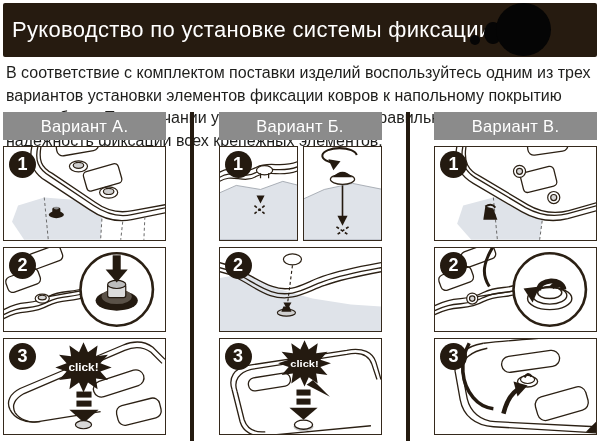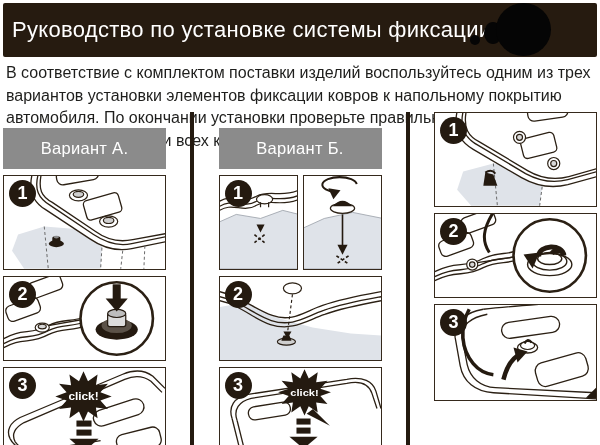--- a/index.html
+++ b/index.html
@@ -13,21 +13,21 @@
   .blob.big  { left:493px; top:0px;  width:55px; height:53px; }
   .blob.bump { left:481px; top:19px; width:18px; height:22px; }
   .blob.dot  { left:467px; top:32px; width:10px; height:10px; }
 
   
   .intro { position:absolute; left:6px; top:62px; width:589px; font-size:16px; line-height:1.42; color:#1e1e1c; }
 
   
   .cols { position:absolute; left:3px; top:112px; width:594px; display:flex; justify-content:space-between; align-items:stretch; }
   .col { width:163px; display:flex; flex-direction:column; }
-  .col-bar { height:41px; background:#8b8b8b; display:flex; align-items:center; justify-content:center; margin-bottom:6px;margin-top:16px; }
+  .col-bar { height:28px; background:#8b8b8b; display:flex; align-items:center; justify-content:center; margin-bottom:6px; }
   .col-bar span { color:#fff; font-size:16.5px; letter-spacing:.3px; }
   .panel { position:relative; border:1.6px solid #35291c; background:#fff; margin-bottom:6px; overflow:hidden; }
   .p1 { height:95px; } .p2 { height:85px; } .p3 { height:97px; }
   .row2 { display:flex; justify-content:space-between; }
   .row2 .panel { width:79px; }
   .badge { position:absolute; top:4px; left:5px; width:27px; height:27px; background:#241a10; border-radius:50%;
            color:#fff; font-size:18px; font-weight:700; display:flex; align-items:center; justify-content:center; z-index:2; }
   .vdiv { width:4px; background:#241a10; }
   svg { display:block; width:100%; height:100%; }
   .burst-text { font-family:"Liberation Sans", sans-serif; font-weight:700; }
@@ -237,20 +237,23 @@
             <ellipse cx="83" cy="87" rx="10" ry="4.5" fill="#c9c9c9"></ellipse>
             <ellipse cx="83" cy="85" rx="9" ry="4.5" fill="#fff" stroke="#241a10" stroke-width="1.3"></ellipse>
           </g>
         </svg>
       </div>
     </section>
 
     <div class="vdiv"></div>
 
     <section class="col">
+      <div class="col-bar">
+        <span>Вариант В.</span>
+      </div>
 
       <div class="panel p1">
         <span class="badge">1</span>
         <svg viewBox="0 0 160 92">
           <g>
             <path d="M28,58 L58,50 L90,54 L108,62 L104,92 L36,92 L22,76 Z" fill="#dfe3e9"></path>
             <path d="M108,62 L104,92" stroke="#6b6b6b" stroke-width="1" fill="none" stroke-dasharray="3 2.5"></path>
             <path d="M58,50 L62,92" stroke="#6b6b6b" stroke-width="1" fill="none" stroke-dasharray="3 2.5"></path>
           </g>
           <g>

